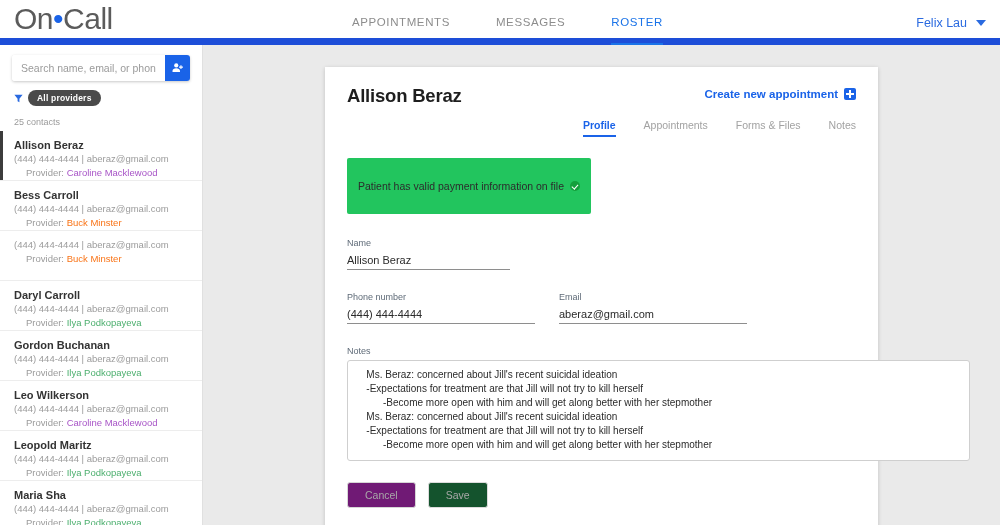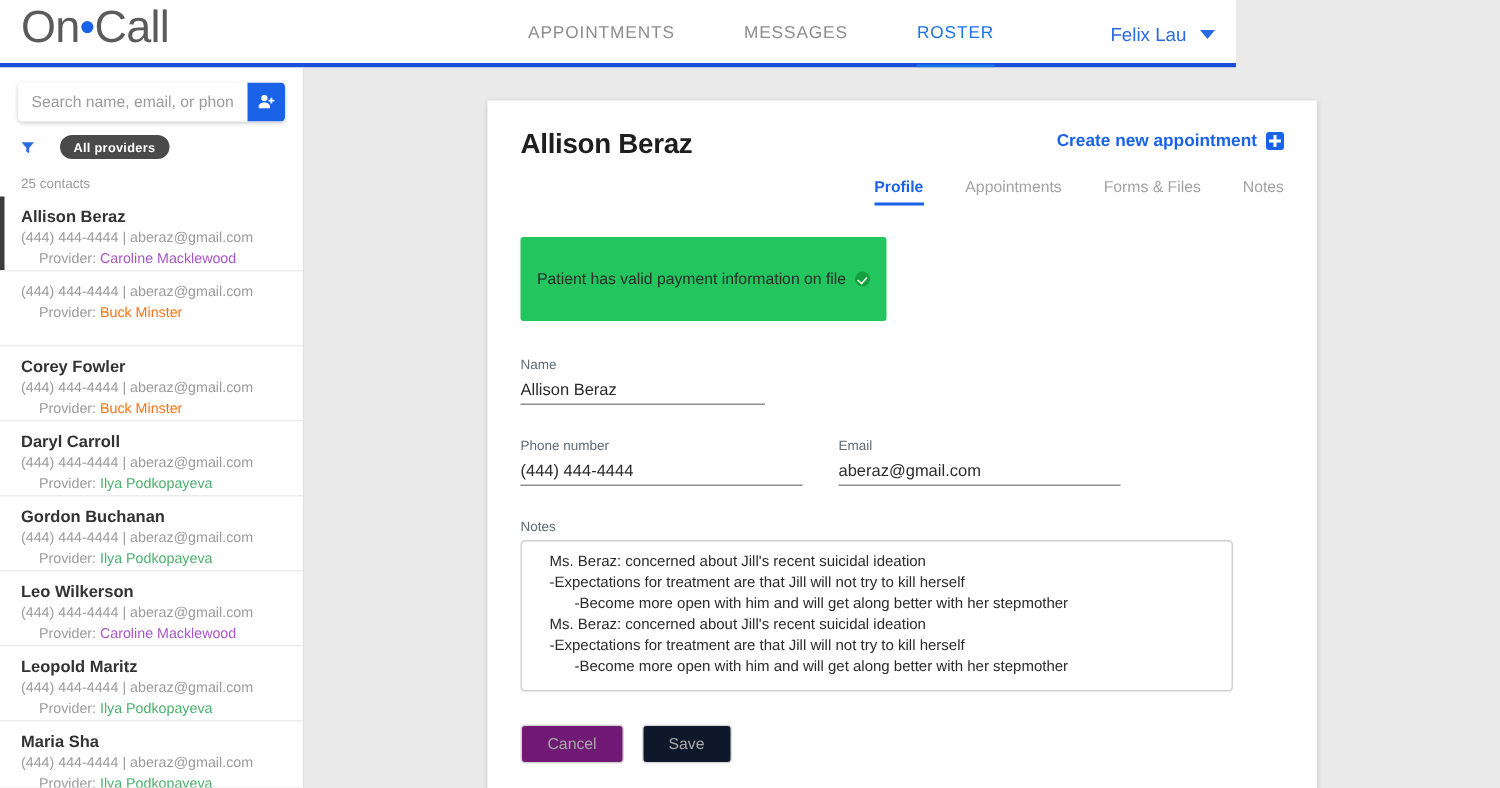--- a/index.html
+++ b/index.html
@@ -6,23 +6,23 @@
   html, body {
     width: 1000px; height: 525px;
     font-family: "Liberation Sans", sans-serif;
     background: #eaeaea;
     overflow: hidden;
   }
 
   
   .topbar {
     position: absolute; top: 0; left: 0;
-    width: 824px; height: 45px;
+    width: 1000px; height: 45px;
     background: #ffffff;
-    border-bottom: 3px solid #1d4ed8;
+    border-bottom: 7px solid #1d4ed8;
   }
   .logo {
     position: absolute; left: 14px; top: 2px;
     font-size: 30px; color: #5b5b5b;
     font-weight: 400; letter-spacing: -0.5px;
     white-space: nowrap;
   }
   .logo .dot { color: #1a63e8; font-size: 30px; }
 
   .navtabs {
@@ -75,21 +75,21 @@
   }
   .searchinput::placeholder { color: #9b9b9b; }
   .addbtn {
     width: 29px; background: #1a63e8;
     display: flex; align-items: center; justify-content: center;
     cursor: pointer;
   }
 
   .filterrow {
     margin: 9px 0 0 13px;
-    display: flex; align-items: center; gap: 16px;
+    display: flex; align-items: center; gap: 4px;
   }
   .chip {
     background: #4a4a4a; color: #fff;
     font-size: 8.5px; font-weight: bold;
     padding: 3px 9px; border-radius: 9px;
     letter-spacing: 0.2px; cursor: pointer;
   }
 
   .contactcount {
     margin: 11px 0 4px 14px;
@@ -196,39 +196,39 @@
     border: none; border-bottom: 1px solid #8e8e8e;
     background: transparent; outline: none;
     font-size: 11px; color: #2b2b2b;
     padding: 0 0 3px 0;
     font-family: "Liberation Sans", sans-serif;
   }
   .row2 { margin-top: 22px; display: flex; gap: 24px; }
 
   .notes-label { margin-top: 22px; font-size: 9px; color: #5f6b78; }
   .notes-box {
-    margin-top: 4px; width: 475px; height: 101px;
+    margin-top: 4px; width: 623px; height: 101px;
     border: 1px solid #cfcfcf; border-radius: 3px;
     background: #fff; padding: 7px 10px;
     font-size: 10px; color: #2b2b2b; line-height: 14px;
     white-space: pre; overflow: hidden; outline: none; resize: none;
     font-family: "Liberation Sans", sans-serif;
   }
 
   .btnrow { margin-top: 17px; display: flex; gap: 12px; }
   .btn {
     font-size: 10.5px; padding: 6px 17px;
     border-radius: 3px; cursor: pointer;
     font-family: "Liberation Sans", sans-serif;
   }
   .btn-cancel {
     background: #701a75; border: 1px solid #d6d6d6; color: #a8a8a8;
   }
   .btn-save {
-    background: #0f172a; border: 1px solid #dcdcdc; color: #a8a8a8;
+    background: #14532d; border: 1px solid #dcdcdc; color: #a8a8a8;
   }
 </style>
 </head>
 <body>
 
 <div class="topbar">
   <div class="logo"><span>On</span><span class="dot">•</span><span>Call</span></div>
 
   <div class="navtabs">
     <div class="navtab">APPOINTMENTS</div>
@@ -273,33 +273,33 @@
         <span>|</span>
         <span>aberaz@gmail.com</span>
       </div>
       <div class="c-prov">
         <span>Provider:</span>
         <span style="color:#a855c7">Caroline Macklewood</span>
       </div>
     </div>
 
     <div class="contact">
+      <div class="c-name">Bess Carroll</div>
       <div class="c-sub">
         <span>(444) 444-4444</span>
         <span>|</span>
         <span>aberaz@gmail.com</span>
       </div>
       <div class="c-prov">
         <span>Provider:</span>
         <span style="color:#f97316">Buck Minster</span>
       </div>
     </div>
 
     <div class="contact">
-      <div class="c-name">Corey Fowler</div>
       <div class="c-sub">
         <span>(444) 444-4444</span>
         <span>|</span>
         <span>aberaz@gmail.com</span>
       </div>
       <div class="c-prov">
         <span>Provider:</span>
         <span style="color:#f97316">Buck Minster</span>
       </div>
     </div>

